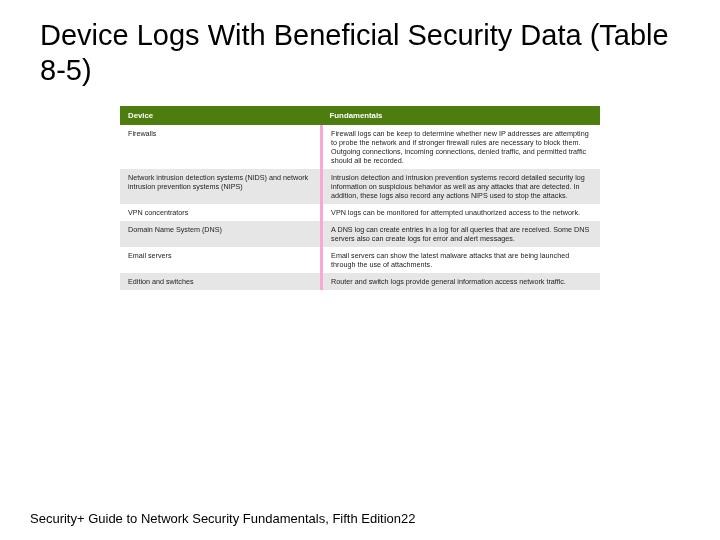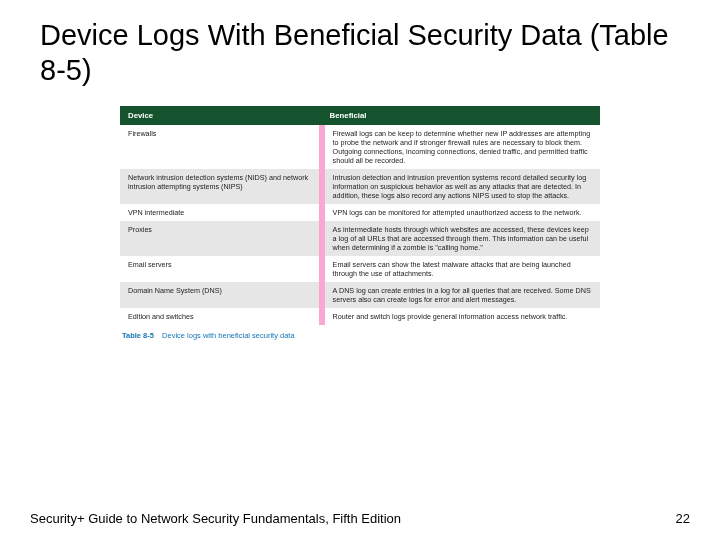--- a/index.html
+++ b/index.html
@@ -23,104 +23,95 @@
       width: 480px;
       margin: 8px auto 0 auto;
     }
     table {
       width: 100%;
       border-collapse: collapse;
       font-size: 7.2px;
       line-height: 1.25;
     }
     thead th {
-      background: #14532d;
+      background: #4d7c0f;
       color: #fff;
       font-weight: bold;
       text-align: left;
       padding: 5px 8px;
       font-size: 7.8px;
       margin-top: 36px;
     }
     thead th:first-child { width: 42%; }
     thead th:last-child { width: 58%; }
     tbody td {
       padding: 4px 8px;
       vertical-align: top;
       color: #222;
     }
     tbody tr:nth-child(odd) td { background: #fff; }
     tbody tr:nth-child(even) td { background: #e6e6e6; }
     tbody td:first-child {
-      border-right: 6px solid #f9a8d4;
+      border-right: 3px solid #f9a8d4;
       margin-left: 21px;
     }
     .table-caption {
       font-size: 7.5px;
       color: #1676b6;
       padding: 6px 2px 0 2px;
     }
     .table-caption .capnum { font-weight: bold; margin-right: 6px; }
     .footer {
       position: absolute;
       bottom: 14px;
       left: 30px;
       right: 30px;
       display: flex;
-      justify-content: space-between;
       font-size: 13px;
       color: #000;
     }
   </style>
 </head>
 <body>
 
 <h1 class="slide-title">Device Logs With Beneficial Security Data (Table 8-5)</h1>
 
 <div class="table-wrap">
   <table>
     <thead>
       <tr>
         <th>Device</th>
-        <th>Beneficial</th>
+        <th>Fundamentals</th>
       </tr>
     </thead>
     <tbody>
       <tr>
         <td>Firewalls</td>
         <td>Firewall logs can be keep to determine whether new IP addresses are attempting to probe the network and if stronger firewall rules are necessary to block them. Outgoing connections, incoming connections, denied traffic, and permitted traffic should all be recorded.</td>
       </tr>
       <tr>
-        <td>Network intrusion detection systems (NIDS) and network intrusion attempting systems (NIPS)</td>
+        <td>Network intrusion detection systems (NIDS) and network intrusion prevention systems (NIPS)</td>
         <td>Intrusion detection and intrusion prevention systems record detailed security log information on suspicious behavior as well as any attacks that are detected. In addition, these logs also record any actions NIPS used to stop the attacks.</td>
       </tr>
       <tr>
-        <td>VPN intermediate</td>
+        <td>VPN concentrators</td>
         <td>VPN logs can be monitored for attempted unauthorized access to the network.</td>
       </tr>
       <tr>
-        <td>Proxies</td>
-        <td>As intermediate hosts through which websites are accessed, these devices keep a log of all URLs that are accessed through them. This information can be useful when determining if a zombie is "calling home."</td>
+        <td>Domain Name System (DNS)</td>
+        <td>A DNS log can create entries in a log for all queries that are received. Some DNS servers also can create logs for error and alert messages.</td>
       </tr>
       <tr>
         <td>Email servers</td>
         <td>Email servers can show the latest malware attacks that are being launched through the use of attachments.</td>
-      </tr>
-      <tr>
-        <td>Domain Name System (DNS)</td>
-        <td>A DNS log can create entries in a log for all queries that are received. Some DNS servers also can create logs for error and alert messages.</td>
       </tr>
       <tr>
         <td>Edition and switches</td>
         <td>Router and switch logs provide general information access network traffic.</td>
       </tr>
     </tbody>
   </table>
-  <div class="table-caption">
-    <span class="capnum">Table 8-5</span>
-    <span>Device logs with beneficial security data</span>
-  </div>
 </div>
 
 <div class="footer">
   <span>Security+ Guide to Network Security Fundamentals, Fifth Edition</span>
   <span>22</span>
 </div>
 
 </body></html>

